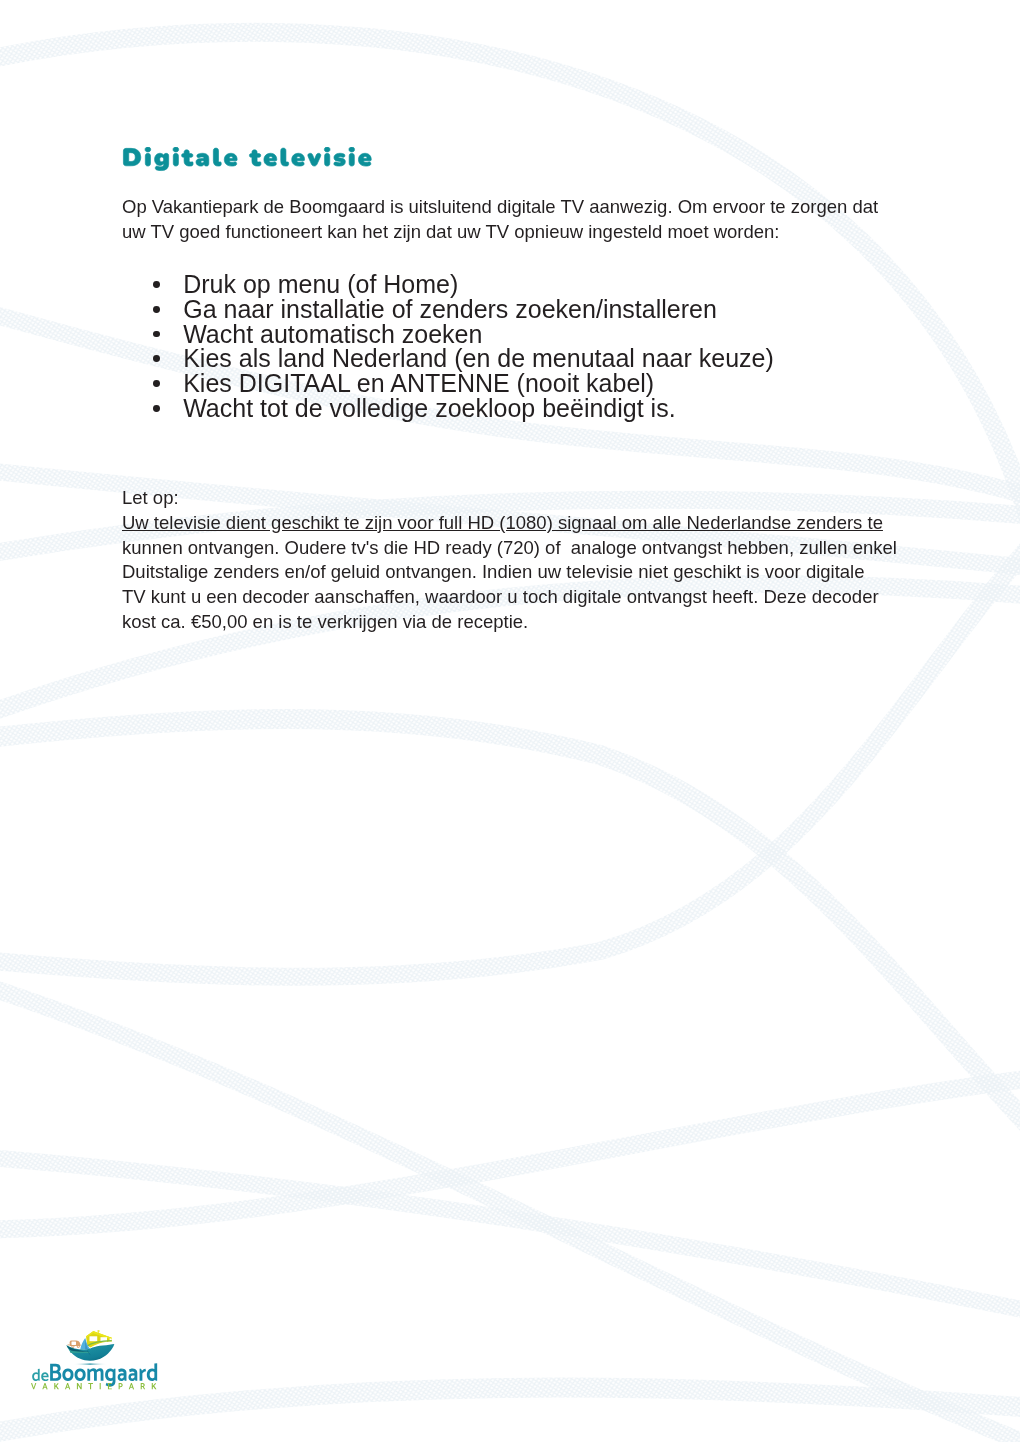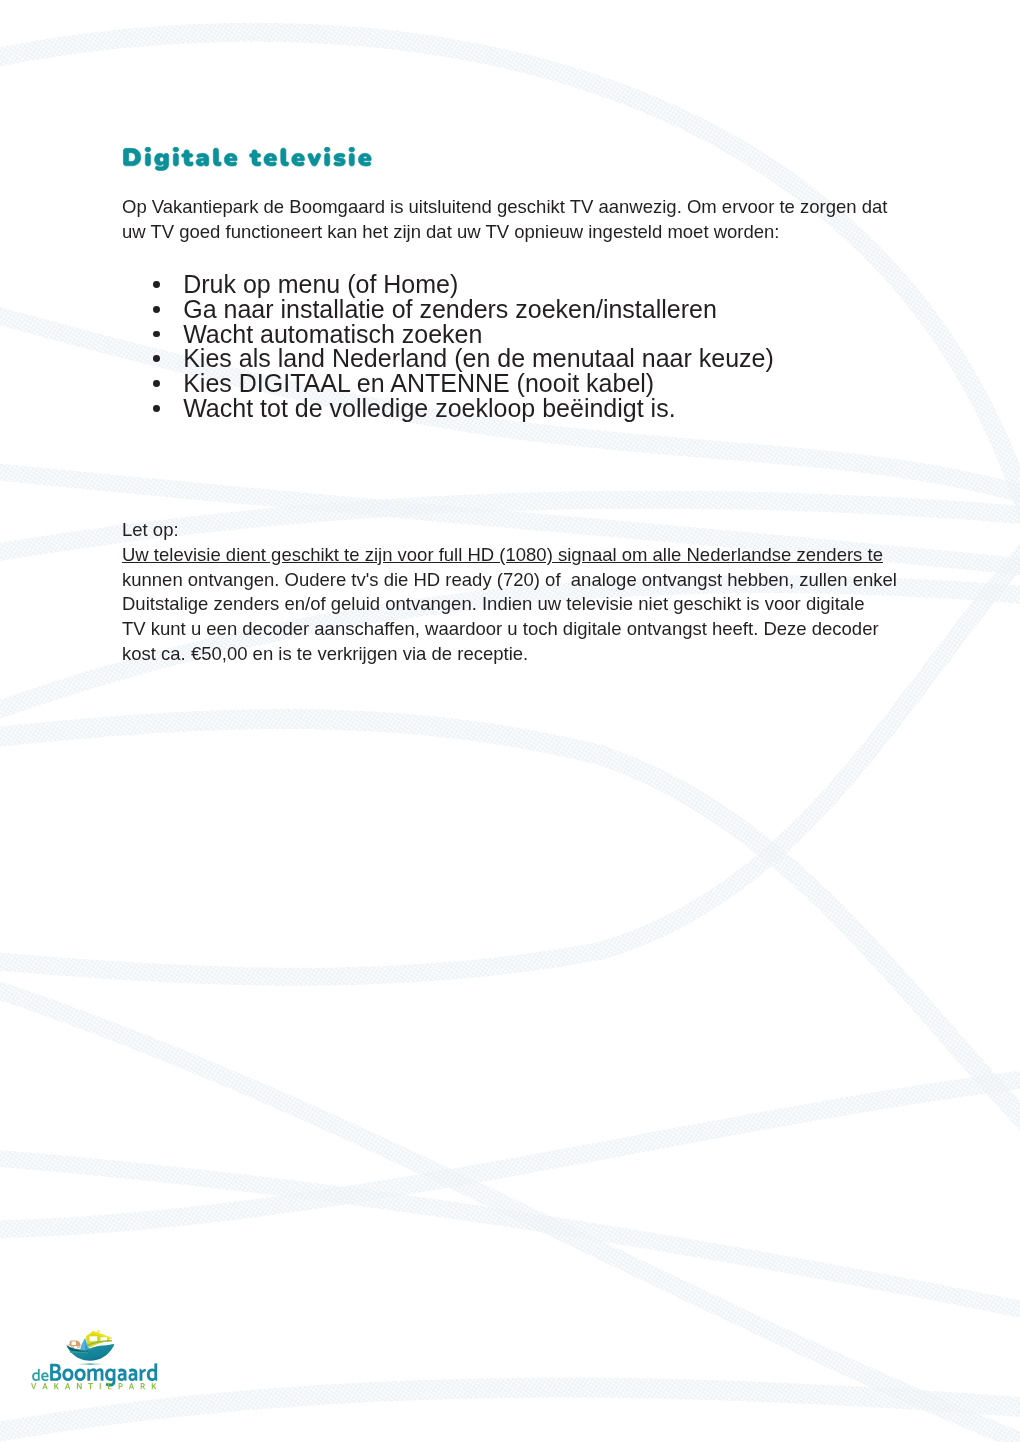--- a/index.html
+++ b/index.html
@@ -7,21 +7,21 @@
   body{width:1020px;height:1442px;font-family:"Liberation Sans",sans-serif;overflow:hidden;position:relative;}
   #page{position:absolute;left:0;top:0;width:1020px;height:1442px;overflow:hidden;background:#fff;}
   #bg{position:absolute;left:0;top:0;width:1020px;height:1442px;z-index:0;pointer-events:none;}
   #content{position:absolute;left:0;top:0;width:1020px;height:1442px;z-index:2;}
   #title-wrap{position:absolute;left:122.2px;top:147.1px;}
   .para{position:absolute;color:#231f20;font-size:18.5px;line-height:24.8px;letter-spacing:0;}
   #p1{left:122px;top:195.4px;width:820px;}
   #bullets{position:absolute;left:122px;top:272.2px;width:820px;margin:0;padding:0;list-style:none;}
   #bullets li{position:relative;padding-left:61.2px;font-size:25px;line-height:24.72px;color:#231f20;}
   #bullets li .bul{position:absolute;left:30.7px;top:50%;width:6.9px;height:6.9px;margin-top:-3.45px;border-radius:50%;background:#231f20;}
-  #p2{left:122px;top:518px;width:820px;}
+  #p2{left:122px;top:486px;width:820px;}
   #logo{position:absolute;left:28px;top:1329px;width:150px;height:64px;}
   .sr{position:absolute;width:1px;height:1px;overflow:hidden;clip:rect(0 0 0 0);white-space:nowrap;}
 </style>
 </head>
 <body>
 
 <div id="page">
 
   <div id="bg">
   <svg width="1020" height="1442" viewBox="0 0 1020 1442">
@@ -68,21 +68,21 @@
             <path transform="translate(7494,0) scale(1.0000,1.0000)" d="M274 -10Q234 -10 206 10Q177 30 159 70L26 373Q11 408 16 438Q21 467 46 486Q71 504 115 504Q152 504 175 487Q198 470 217 420L298 204H262L349 422Q368 469 392 486Q415 504 455 504Q489 504 510 486Q532 467 537 438Q542 408 526 373L389 69Q371 29 343 10Q315 -10 274 -10Z"></path>
             <path transform="translate(8142,0) scale(1.0000,1.0000)" d="M148 -10Q98 -10 71 19Q44 48 44 103V391Q44 446 71 475Q98 504 148 504Q198 504 225 475Q252 446 252 391V103Q252 48 226 19Q199 -10 148 -10ZM148 562Q93 562 64 587Q35 612 35 659Q35 706 64 731Q93 756 148 756Q203 756 232 731Q261 706 261 659Q261 612 232 587Q203 562 148 562Z"></path>
             <path transform="translate(8536,0) scale(1.0000,1.0000)" d="M251 -12Q205 -12 162 -6Q118 -1 81 12Q51 22 38 42Q25 61 25 83Q25 105 36 124Q48 142 68 150Q88 159 114 151Q156 138 189 132Q222 126 251 126Q282 126 294 134Q306 141 306 152Q306 163 298 168Q290 173 278 174L161 192Q99 202 64 238Q29 273 29 331Q29 385 60 424Q91 463 146 484Q200 506 270 506Q316 506 352 500Q388 495 423 481Q448 471 459 452Q470 433 468 411Q467 389 456 371Q444 353 424 346Q403 338 376 347Q342 358 318 363Q294 368 274 368Q237 368 224 360Q211 353 211 342Q211 335 218 329Q224 323 237 321L354 303Q418 293 453 259Q488 225 488 166Q488 81 423 34Q358 -12 251 -12Z"></path>
             <path transform="translate(9135,0) scale(1.0000,1.0000)" d="M148 -10Q98 -10 71 19Q44 48 44 103V391Q44 446 71 475Q98 504 148 504Q198 504 225 475Q252 446 252 391V103Q252 48 226 19Q199 -10 148 -10ZM148 562Q93 562 64 587Q35 612 35 659Q35 706 64 731Q93 756 148 756Q203 756 232 731Q261 706 261 659Q261 612 232 587Q203 562 148 562Z"></path>
             <path transform="translate(9529,0) scale(1.0000,1.0000)" d="M328 -12Q234 -12 166 20Q97 52 60 110Q24 169 24 248Q24 324 58 382Q93 440 154 473Q214 506 291 506Q348 506 394 488Q441 469 474 435Q508 401 526 353Q543 305 543 246Q543 225 532 216Q522 206 498 206H200V297H388L373 286Q373 317 364 336Q356 355 340 364Q324 373 301 373Q276 373 257 362Q238 350 228 326Q218 302 218 264V255Q218 190 246 165Q273 140 334 140Q354 140 380 144Q407 149 431 156Q460 165 481 156Q502 147 513 128Q524 110 524 87Q525 64 513 44Q501 24 475 14Q441 1 405 -6Q369 -12 328 -12Z"></path>
           </g>
         </svg>
     </div>
 
     <div class="para" id="p1">
-        <div style="white-space: pre;">Op Vakantiepark de Boomgaard is uitsluitend geschikt TV aanwezig. Om ervoor te zorgen dat</div>
+        <div style="white-space: pre;">Op Vakantiepark de Boomgaard is uitsluitend digitale TV aanwezig. Om ervoor te zorgen dat</div>
         <div style="white-space: pre;">uw TV goed functioneert kan het zijn dat uw TV opnieuw ingesteld moet worden:</div>
       </div>
 
     <ul id="bullets">
         <li><span class="bul"></span><span>Druk op menu (of Home)</span></li>
         <li><span class="bul"></span><span>Ga naar installatie of zenders zoeken/installeren</span></li>
         <li><span class="bul"></span><span>Wacht automatisch zoeken</span></li>
         <li><span class="bul"></span><span>Kies als land Nederland (en de menutaal naar keuze)</span></li>
         <li><span class="bul"></span><span>Kies DIGITAAL en ANTENNE (nooit kabel)</span></li>
         <li><span class="bul"></span><span>Wacht tot de volledige zoekloop beëindigt is.</span></li>

